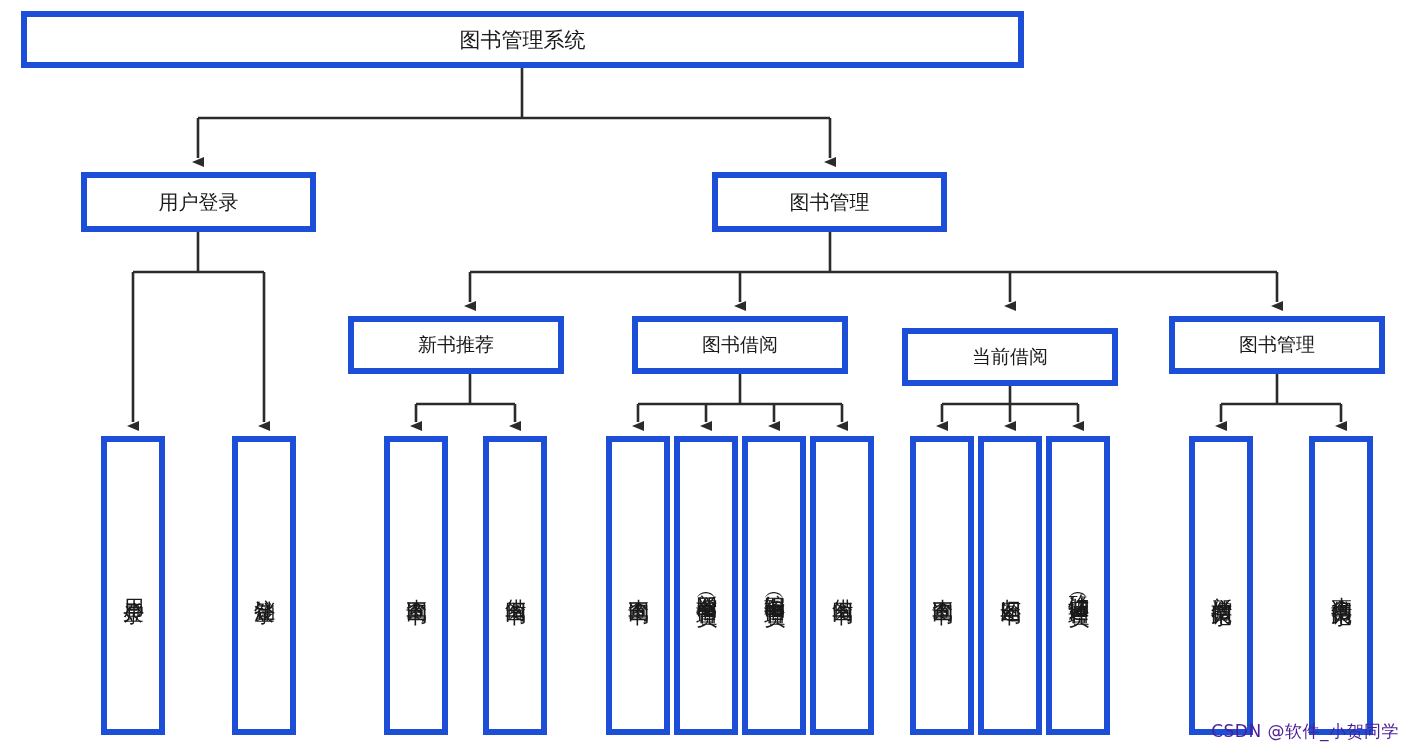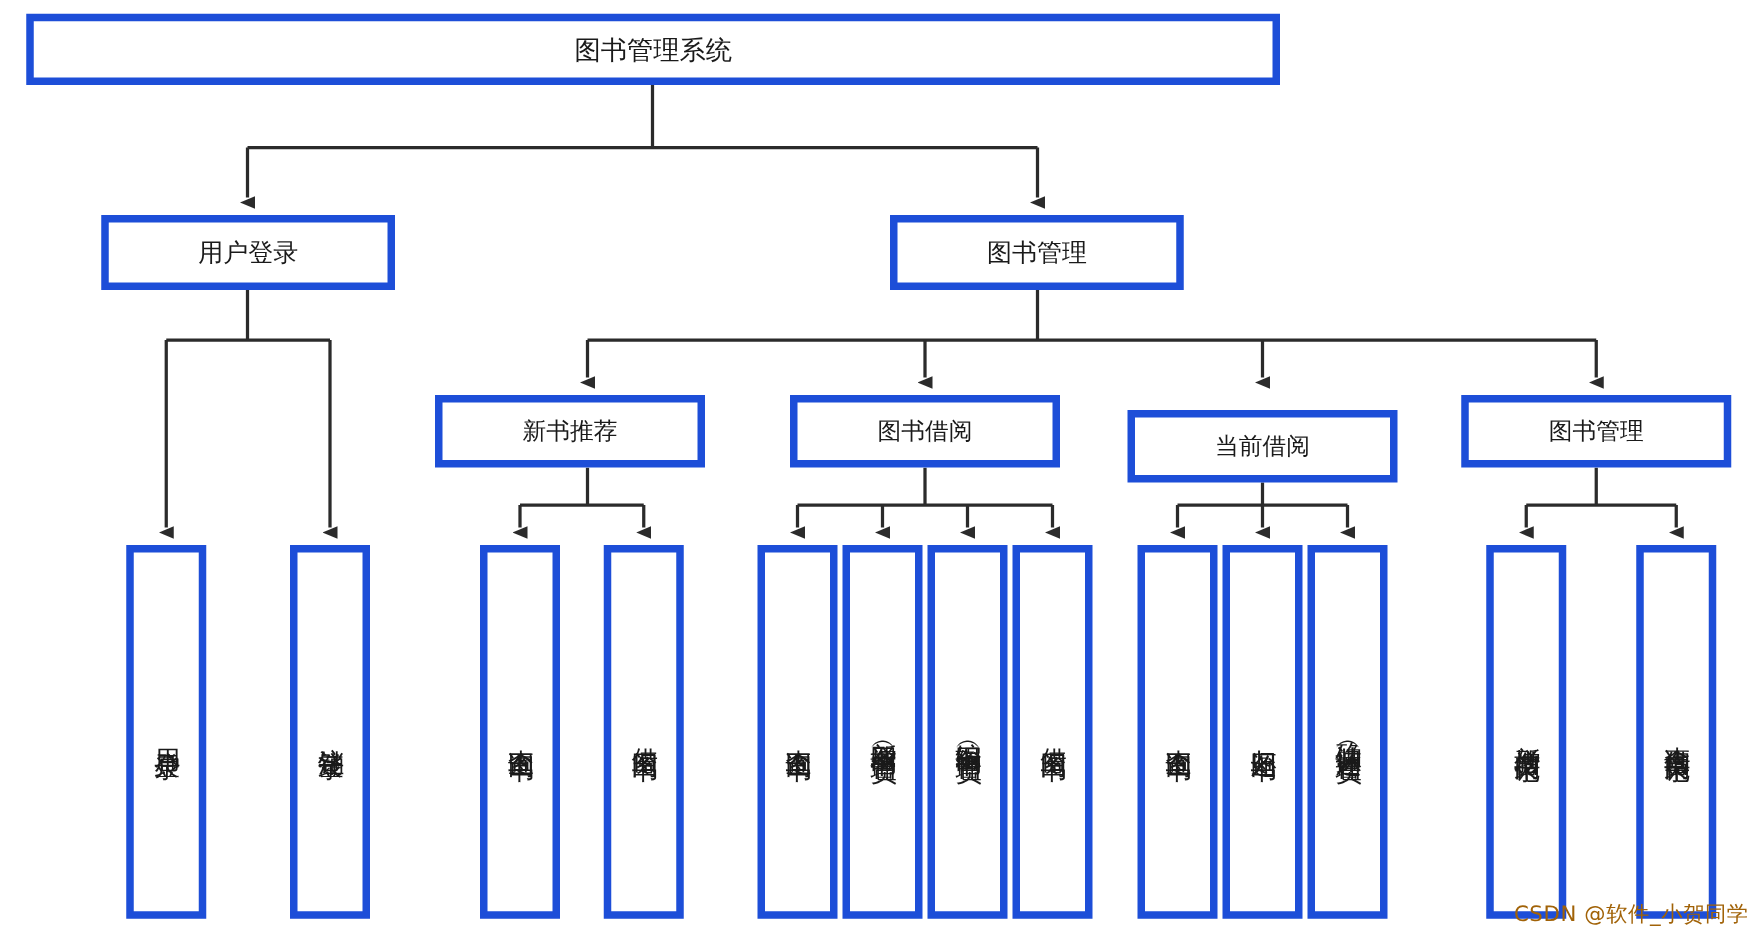--- a/index.html
+++ b/index.html
@@ -50,21 +50,21 @@
   }
   .node .label {
     display: block;
     white-space: pre-wrap;
   }
   .watermark {
     position: absolute;
     right: 6px;
     bottom: 4px;
     font-size: 17px;
-    color: #a16207;
+    color: #4c1d95;
     letter-spacing: 0.5px;
     white-space: nowrap;
   }
 </style>
 </head>
 <body>
 
 <div id="canvas">
 
   <svg class="edges" viewBox="0 0 1405 747" xmlns="http://www.w3.org/2000/svg">

